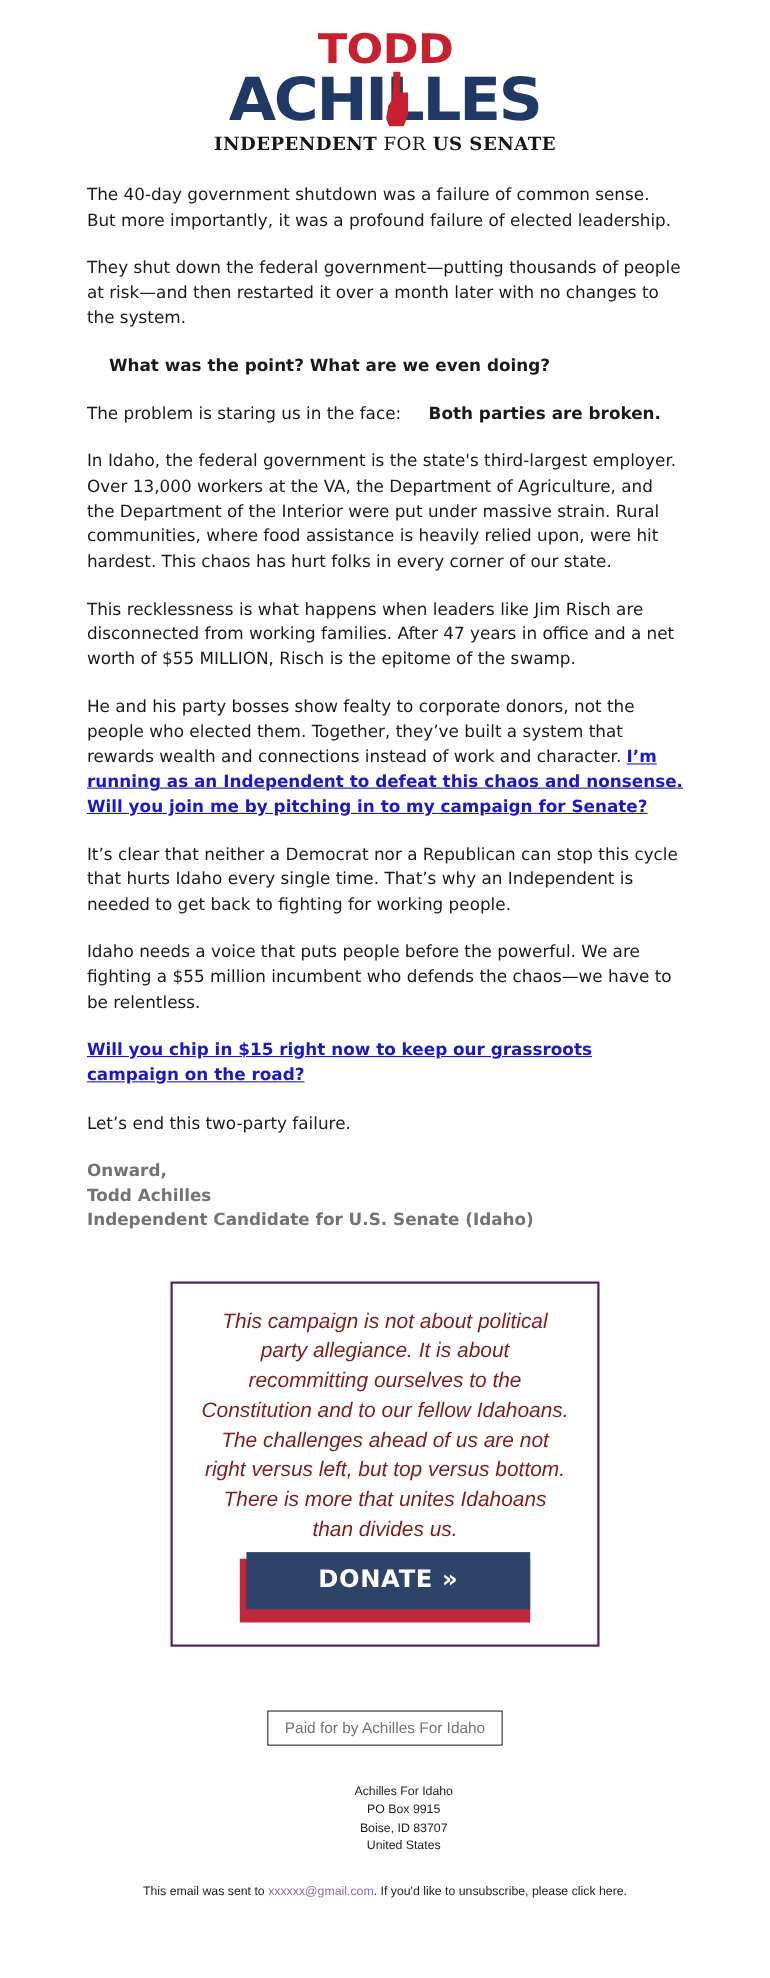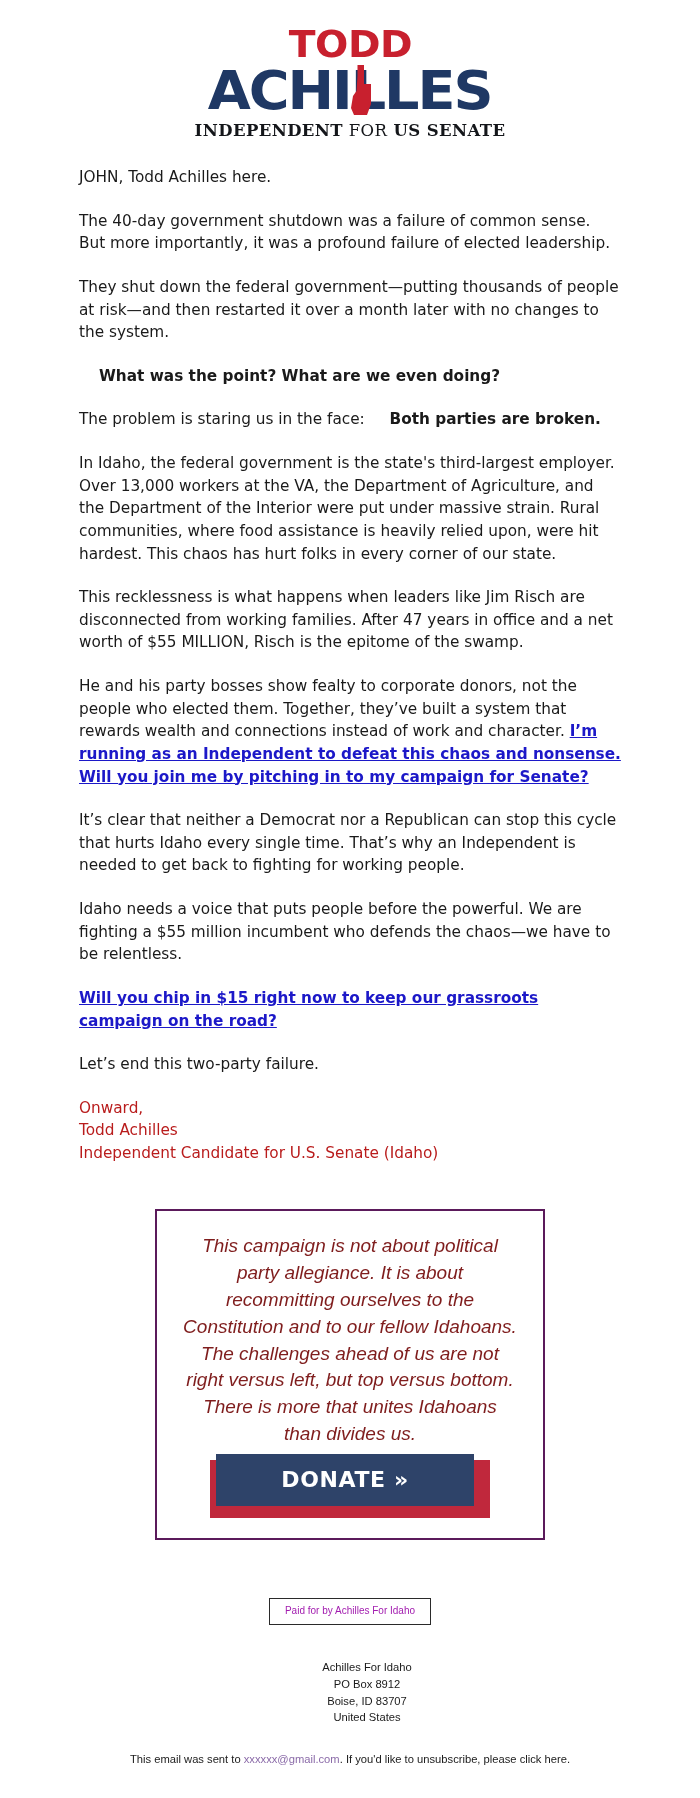--- a/index.html
+++ b/index.html
@@ -94,21 +94,22 @@
   a.inline-link,
   a.block-link {
     color: #1C18C8;
     font-weight: 700;
     text-decoration: underline;
   }
   p.sig {
     margin: 0;
     font-size: 15.3px;
     line-height: 1.48;
-    color: #b91c1c;
+    color: #737373;
+    font-weight: bold;
   }
   .sig-group { margin-bottom: 6px; }
 
   
   .donate-outer {
     padding: 38px 0 0 0;
     text-align: center;
   }
   .donate-box {
     display: inline-block;
@@ -123,21 +124,21 @@
     margin: 0 0 6px 0;
     font-family: "Liberation Sans", "DejaVu Sans", sans-serif;
     font-style: italic;
     font-size: 19px;
     line-height: 1.42;
     color: #7f1d1d;
   }
   .donate-btn-wrap {
     display: inline-block;
     position: relative;
-    padding: 0 16px 6px 6px;
+    padding: 0 0 6px 6px;
   }
   .donate-btn-shadow {
     position: absolute;
     left: 0;
     top: 6px;
     width: 100%;
     height: 100%;
     background: #C0283C;
   }
   .donate-btn {
@@ -159,23 +160,23 @@
   .footer {
     padding: 58px 0 22px 0;
     text-align: center;
     font-family: "Liberation Sans", "DejaVu Sans", sans-serif;
     color: #222222;
   }
   .paid-for {
     display: inline-block;
     border: 1px solid #2a2a2a;
     padding: 6px 15px 7px 15px;
-    font-size: 10px;
+    font-size: 14px;
     line-height: 1.2;
-    color: #a21caf;
+    color: #737373;
     background: #ffffff;
   }
   .footer-address {
     margin-top: 34px;
     font-size: 11.2px;
     line-height: 1.48;
     color: #1a1a1a;
     margin-left: 34px;
   }
   .footer-address div { display: block; }
@@ -205,21 +206,20 @@
         </svg>
       </span>
       <span class="logo-tagline">
         <span>INDEPENDENT</span><span class="light">&nbsp;</span><span class="light">FOR</span>&nbsp;<span>US SENATE</span>
       </span>
     </div>
   </div>
 
   <div class="body-block">
 
-    <p class="copy">JOHN, Todd Achilles here.</p>
 
     <p class="copy">The 40-day government shutdown was a failure of common sense. But more importantly, it was a profound failure of elected leadership.</p>
 
     <p class="copy">They shut down the federal government—putting thousands of people at risk—and then restarted it over a month later with no changes to the system.</p>
 
     <p class="copy">
       <span class="b">What was the point? What are we even doing?</span>
     </p>
 
     <p class="copy">
@@ -260,21 +260,21 @@
         <a class="donate-btn" href="#">DONATE »</a>
       </span>
     </div>
   </div>
 
   <div class="footer">
     <div class="paid-for">Paid for by Achilles For Idaho</div>
 
     <div class="footer-address">
       <div>Achilles For Idaho</div>
-      <div>PO Box 8912</div>
+      <div>PO Box 9915</div>
       <div>Boise, ID 83707</div>
       <div>United States</div>
     </div>
 
     <div class="footer-unsub">
       <span>This email was sent to </span><span class="email-addr">xxxxxx@gmail.com</span><span>. If you'd like to unsubscribe, please click here.</span>
     </div>
   </div>
 
 </div>

